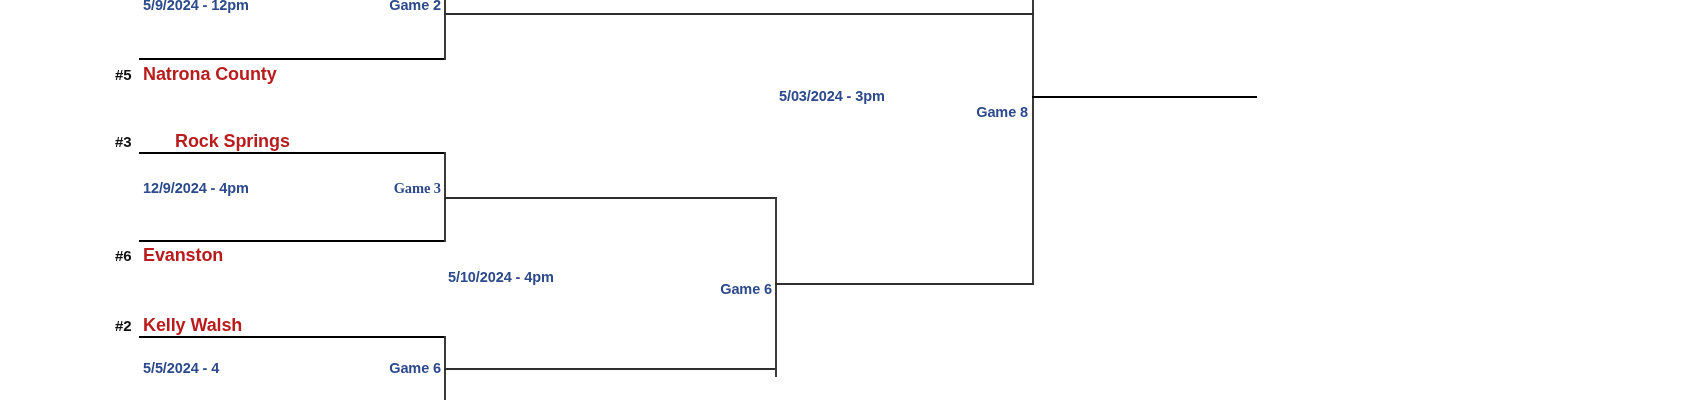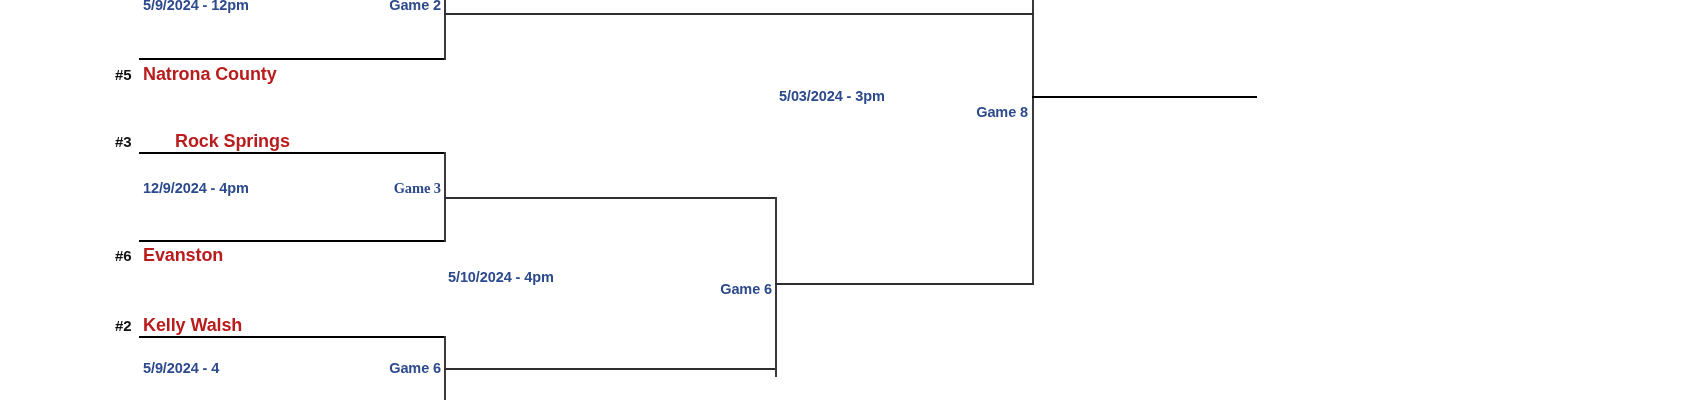--- a/index.html
+++ b/index.html
@@ -102,21 +102,21 @@
   <div class="seed" style="left:115px; top:247px;">#6</div>
   <div class="seed" style="left:115px; top:317px;">#2</div>
 
   <div class="team" style="left:143px; top:64px;">Natrona County</div>
   <div class="team" style="left:143px; top:131px;margin-left:32px;">Rock Springs</div>
   <div class="team" style="left:143px; top:245px;text-align:center;">Evanston</div>
   <div class="team" style="left:143px; top:315px;">Kelly Walsh</div>
 
   <div class="gametime" style="left:143px; top:-3px;">5/9/2024 - 12pm</div>
   <div class="gametime" style="left:143px; top:180px;">12/9/2024 - 4pm</div>
-  <div class="gametime" style="left:143px; top:360px;">5/9/2024 - 4</div>
+  <div class="gametime" style="left:143px; top:360px;">5/5/2024 - 4</div>
   <div class="gametime" style="left:448px; top:269px;">5/10/2024 - 4pm</div>
   <div class="gametime" style="left:779px; top:88px;">5/03/2024 - 3pm</div>
 
   <div class="gamelabel" style="left:296px; top:-3px; width:145px;">Game 2</div>
   <div class="gamelabel" style="left:296px; top:180px; width:145px;font-family:Liberation Serif, serif;">Game 3</div>
   <div class="gamelabel" style="left:296px; top:360px; width:145px;">Game 6</div>
   <div class="gamelabel" style="left:620px; top:281px; width:152px;">Game 6</div>
   <div class="gamelabel" style="left:878px; top:104px; width:150px;">Game 8</div>
 
 </div>

